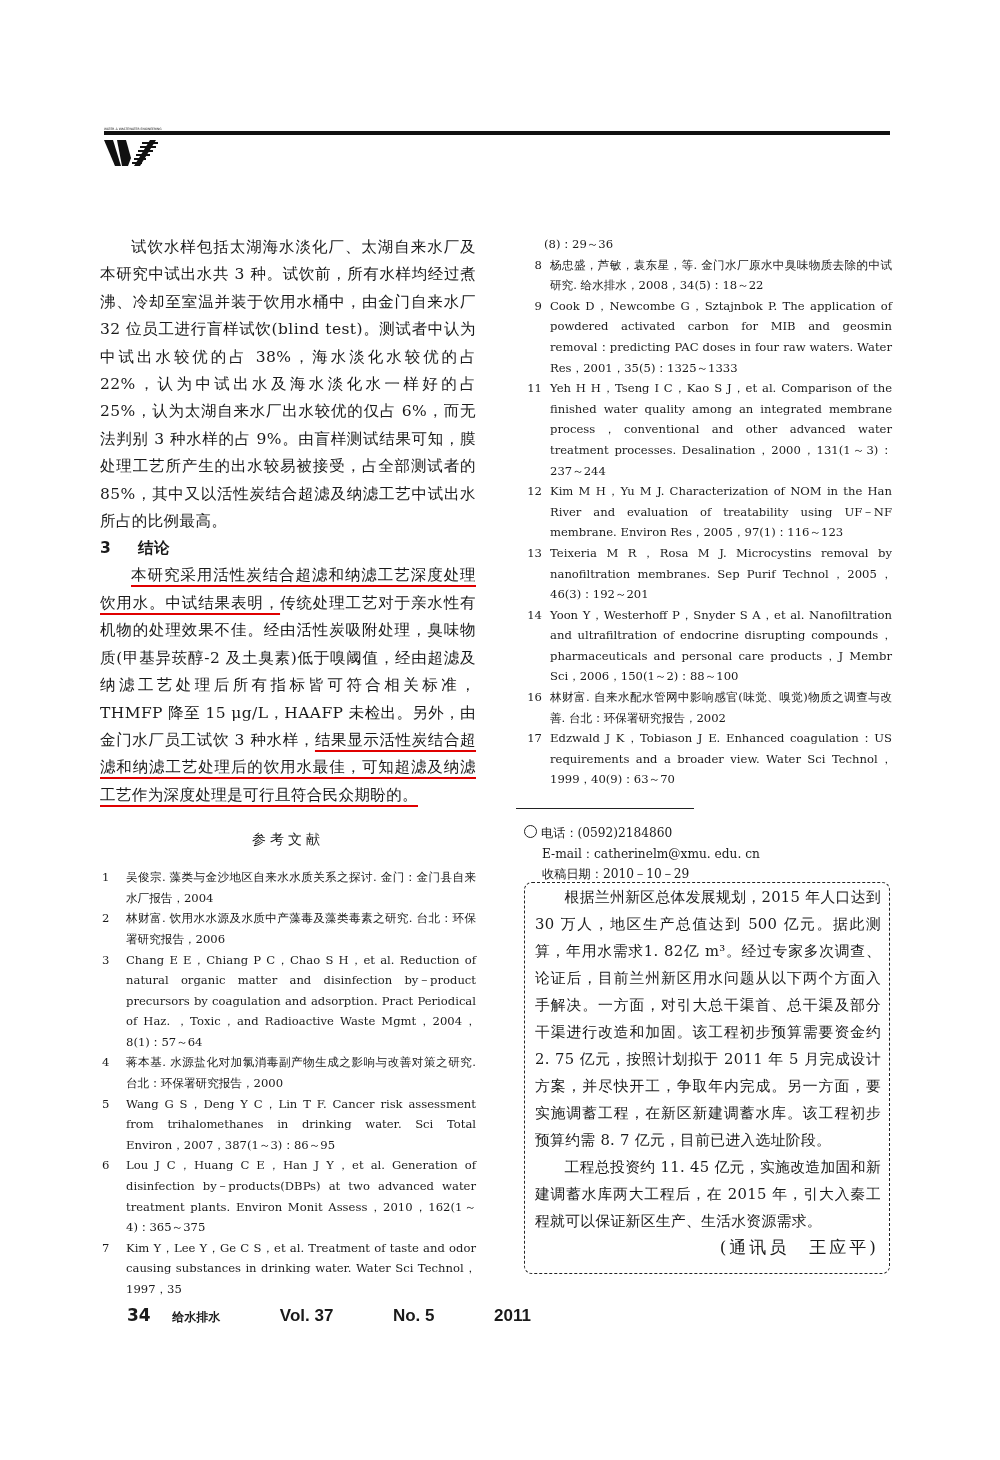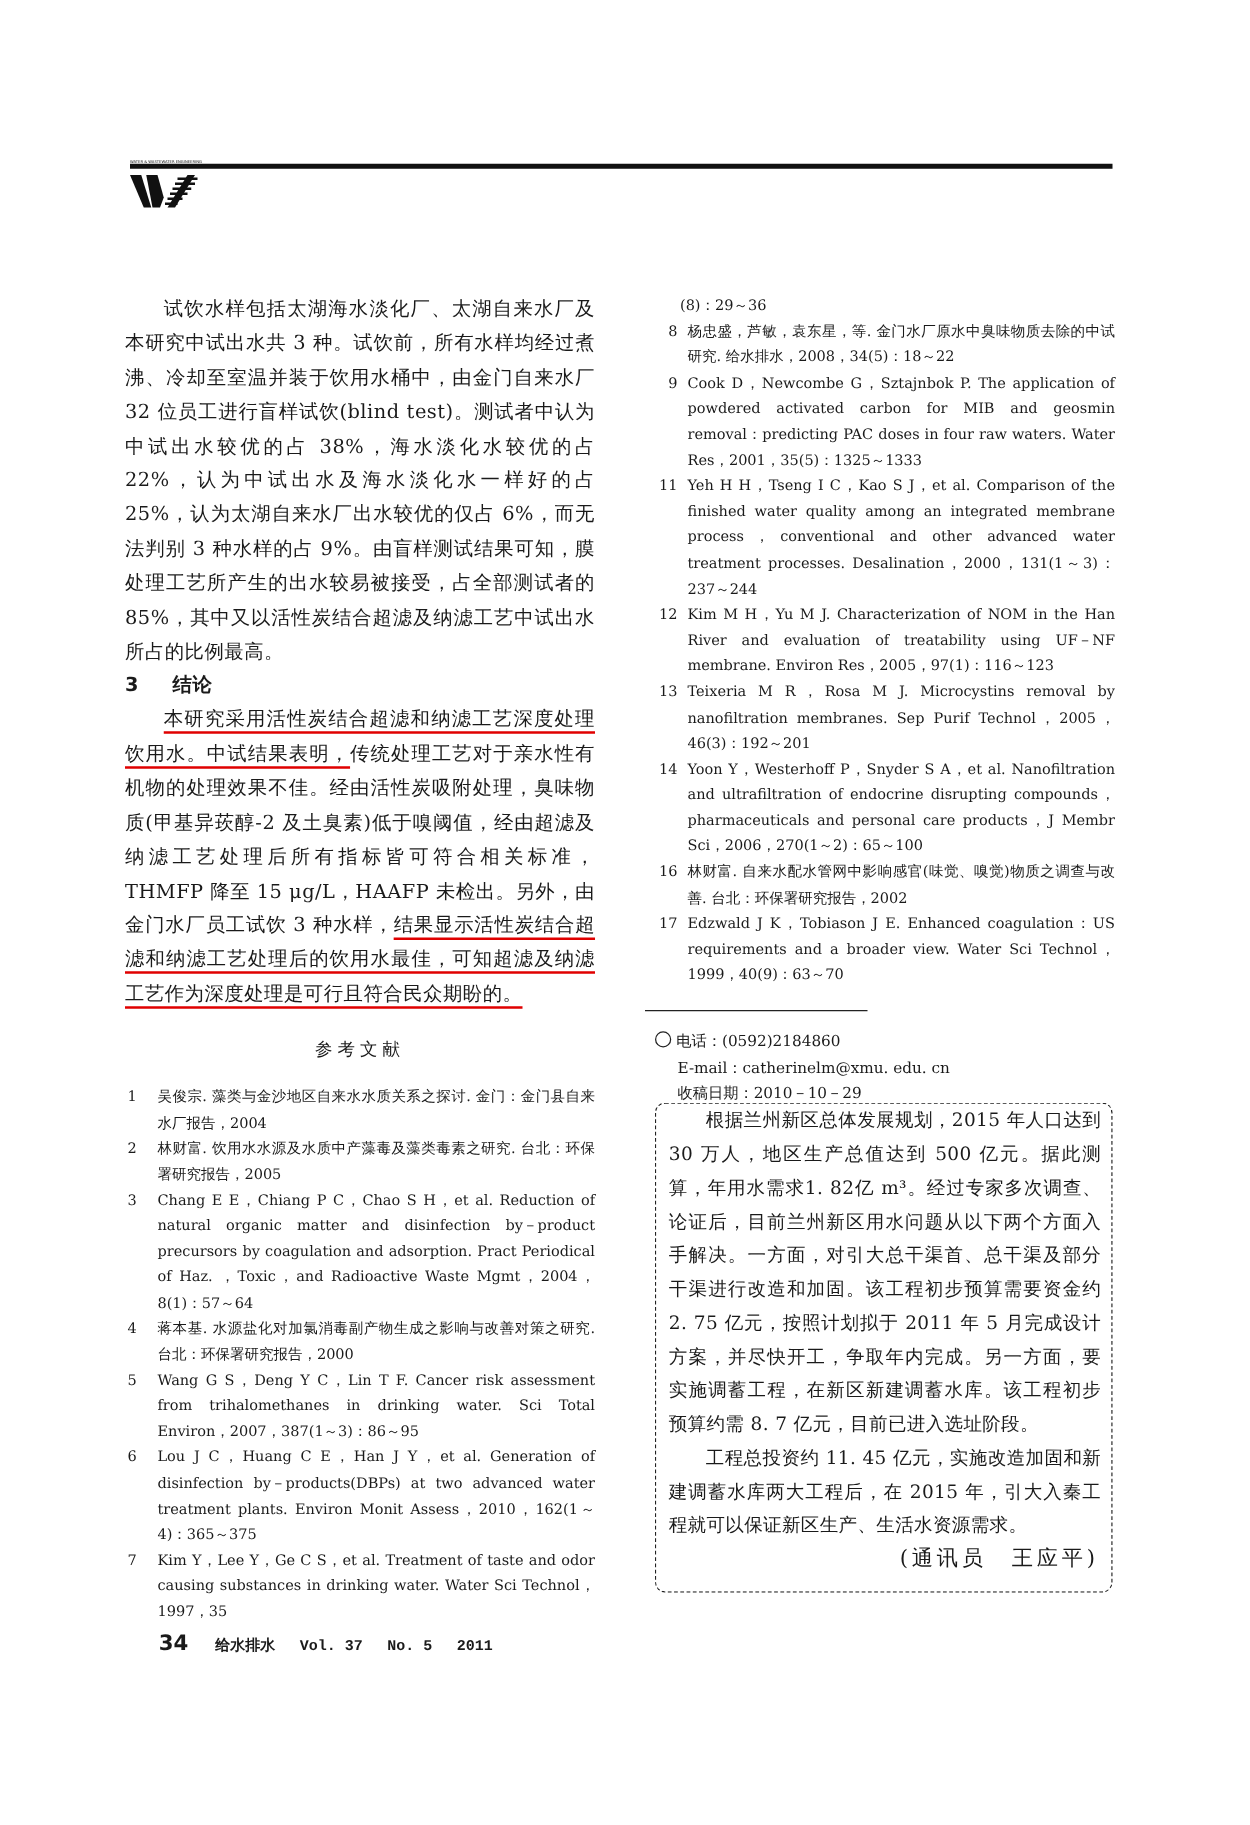--- a/index.html
+++ b/index.html
@@ -37,21 +37,21 @@
               border: 1.5px dashed #222; border-radius: 8px; }
   .news-title { text-align: center; font-size: 15px; font-weight: bold; letter-spacing: 6px; margin: 28px 0 22px 0;
                 font-family: "DejaVu Serif", serif; }
   .news-body { padding: 0 8px 0 10px; }
   .news-body .para { font-size: 14.8px; line-height: 27px; letter-spacing: 0.3px; }
   .news-body .byline { text-align: right; font-size: 17px; line-height: 27px; letter-spacing: 3px; padding-right: 2px; }
 
   .page-footer { position: absolute; left: 127px; top: 1305px; font-family: "DejaVu Sans", sans-serif; font-weight: bold; white-space: nowrap; }
   .page-footer .pn { font-size: 17px; margin-right: 16px; }
   .page-footer .jn { font-size: 12px; margin-right: 14px; font-family: "DejaVu Serif", serif; text-align: right; }
-  .page-footer .vol { font-size: 12px; margin-right: 14px; font-family: Liberation Mono, monospace; }
+  .page-footer .vol { font-size: 17px; margin-right: 14px; font-family: Liberation Sans, sans-serif; margin-left: 40px; }
 </style>
 </head>
 <body>
 
 <div class="header-rule"></div>
 <div class="logo-tagline">WATER &amp; WASTEWATER ENGINEERING</div>
 <svg class="logo" viewBox="0 0 62 32">
   <polygon points="0,4 9,4 17,30 11,30" fill="#111"></polygon>
   <polygon points="13,4 22,4 27,22 24,30 18,30" fill="#111"></polygon>
   <g fill="#111">
@@ -74,21 +74,21 @@
   <p class="para"><span class="hl">本研究采用活性炭结合超滤和纳滤工艺深度处理饮用水。中试结果表明，</span><span>传统处理工艺对于亲水性有机物的处理效果不佳。经由活性炭吸附处理，臭味物质(甲基异莰醇-2 及土臭素)低于嗅阈值，经由超滤及纳滤工艺处理后所有指标皆可符合相关标准，THMFP 降至 15 μg/L，HAAFP 未检出。另外，由金门水厂员工试饮 3 种水样，</span><span class="hl">结果显示活性炭结合超滤和纳滤工艺处理后的饮用水最佳，可知超滤及纳滤工艺作为深度处理是可行且符合民众期盼的。</span></p>
 
   <h4 class="refs-title">参考文献</h4>
   <div id="refs-left">
       <div class="ref">
         <span class="rn">1</span>
         <span class="rt">吴俊宗. 藻类与金沙地区自来水水质关系之探讨. 金门：金门县自来水厂报告，2004</span>
       </div>
       <div class="ref">
         <span class="rn">2</span>
-        <span class="rt">林财富. 饮用水水源及水质中产藻毒及藻类毒素之研究. 台北：环保署研究报告，2005</span>
+        <span class="rt">林财富. 饮用水水源及水质中产藻毒及藻类毒素之研究. 台北：环保署研究报告，2006</span>
       </div>
       <div class="ref">
         <span class="rn">3</span>
         <span class="rt">Chang E E，Chiang P C，Chao S H，et al. Reduction of natural organic matter and disinfection by－product precursors by coagulation and adsorption. Pract Periodical of Haz. ，Toxic，and Radioactive Waste Mgmt，2004，8(1)：57～64</span>
       </div>
       <div class="ref">
         <span class="rn">4</span>
         <span class="rt">蒋本基. 水源盐化对加氯消毒副产物生成之影响与改善对策之研究. 台北：环保署研究报告，2000</span>
       </div>
       <div class="ref">
@@ -124,21 +124,21 @@
       <div class="ref">
         <span class="rn">12</span>
         <span class="rt">Kim M H，Yu M J. Characterization of NOM in the Han River and evaluation of treatability using UF－NF membrane. Environ Res，2005，97(1)：116～123</span>
       </div>
       <div class="ref">
         <span class="rn">13</span>
         <span class="rt">Teixeria M R，Rosa M J. Microcystins removal by nanofiltration membranes. Sep Purif Technol，2005，46(3)：192～201</span>
       </div>
       <div class="ref">
         <span class="rn">14</span>
-        <span class="rt">Yoon Y，Westerhoff P，Snyder S A，et al. Nanofiltration and ultrafiltration of endocrine disrupting compounds，pharmaceuticals and personal care products，J Membr Sci，2006，270(1～2)：65～100</span>
+        <span class="rt">Yoon Y，Westerhoff P，Snyder S A，et al. Nanofiltration and ultrafiltration of endocrine disrupting compounds，pharmaceuticals and personal care products，J Membr Sci，2006，150(1～2)：88～100</span>
       </div>
       <div class="ref">
         <span class="rn">16</span>
         <span class="rt">林财富. 自来水配水管网中影响感官(味觉、嗅觉)物质之调查与改善. 台北：环保署研究报告，2002</span>
       </div>
       <div class="ref">
         <span class="rn">17</span>
         <span class="rt">Edzwald J K，Tobiason J E. Enhanced coagulation：US requirements and a broader view. Water Sci Technol，1999，40(9)：63～70</span>
       </div>
     </div>

